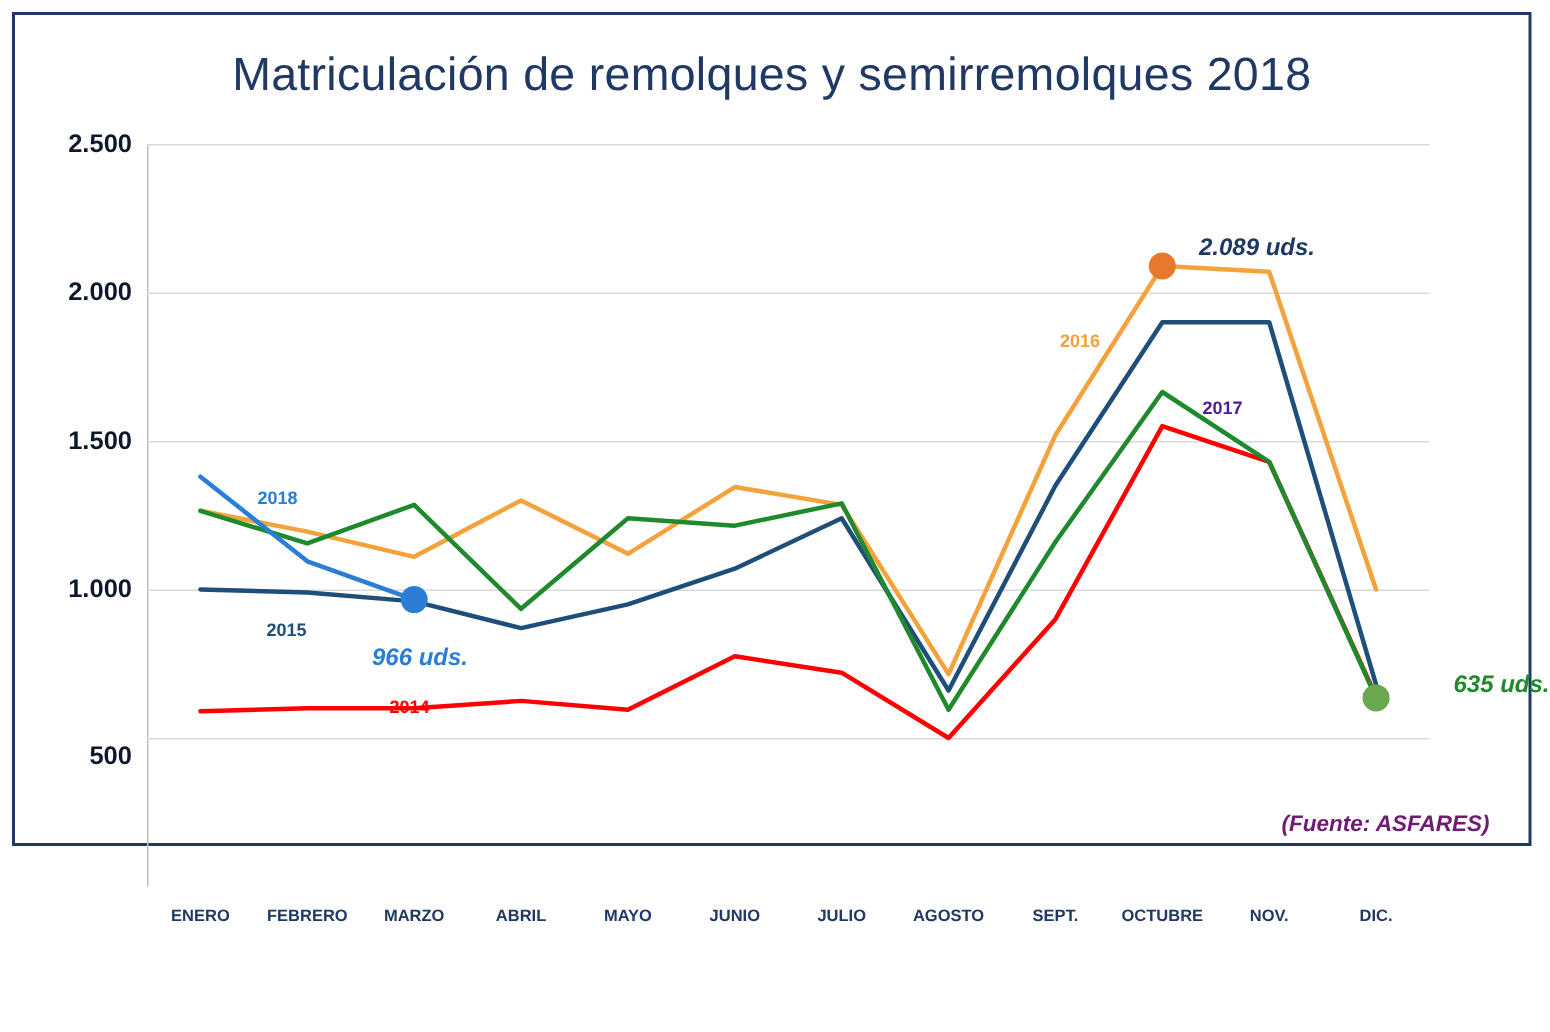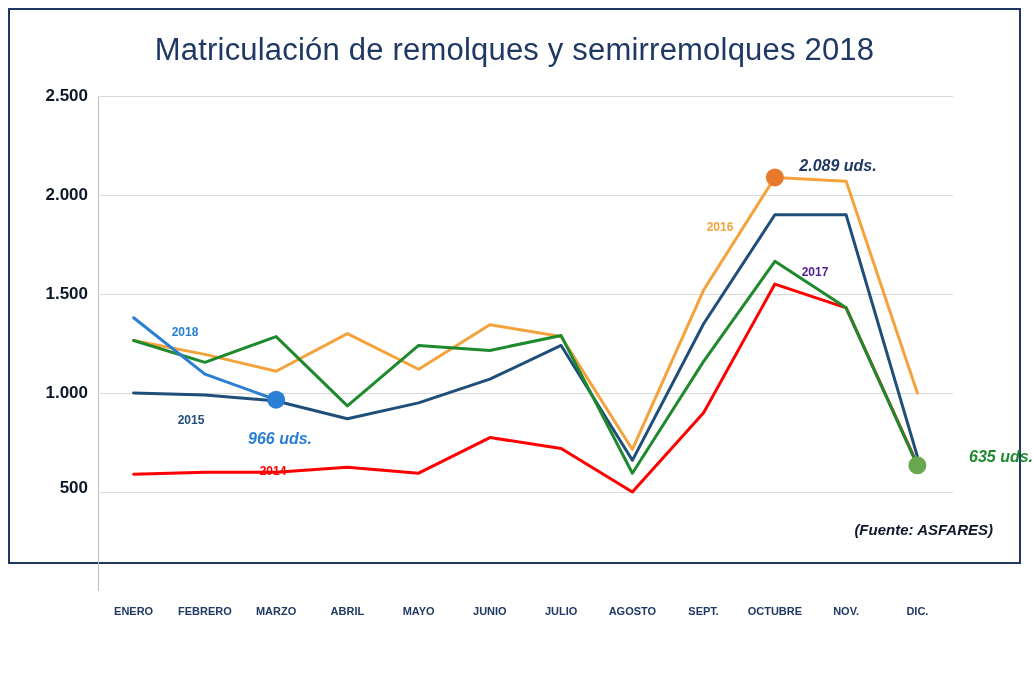--- a/index.html
+++ b/index.html
@@ -68,45 +68,45 @@
   .annot{
     position:absolute;
     font-size:16px;
     font-style:italic;
     font-weight:bold;
     white-space:nowrap;
     transform:translate(-50%,-50%);
   }
   #source{
     position:absolute;
-    right:26px;bottom:24px;
+    right:26px;bottom:4px;
     font-size:15px;
     font-style:italic;
-    color:#0f172a;
+    color:#701a75;
     font-weight:bold;
   }
 </style>
 </head>
 <body>
 
 <div id="frame">
 
   <div id="title">Matriculación de remolques y semirremolques 2018</div>
 
   <div id="plot">
     <div class="axis-y"></div>
     <div id="gridlines">
         <div class="gridline" style="top: 396px;"></div>
         <div class="gridline" style="top: 297px;"></div>
         <div class="gridline" style="top: 198px;"></div>
         <div class="gridline" style="top: 99px;"></div>
         <div class="gridline" style="top: 0px;"></div>
       </div>
     <div id="yticks">
-        <div class="ylabel" style="top: 392px;">500</div>
+        <div class="ylabel" style="top: 408px;">500</div>
         <div class="ylabel" style="top: 297px;">1.000</div>
         <div class="ylabel" style="top: 198px;">1.500</div>
         <div class="ylabel" style="top: 99px;">2.000</div>
         <div class="ylabel" style="top: 0px;">2.500</div>
       </div>
     <div id="xticks">
         <div class="xlabel" style="left: 35.625px;">ENERO</div>
         <div class="xlabel" style="left: 106.875px;">FEBRERO</div>
         <div class="xlabel" style="left: 178.125px;">MARZO</div>
         <div class="xlabel" style="left: 249.375px;">ABRIL</div>

